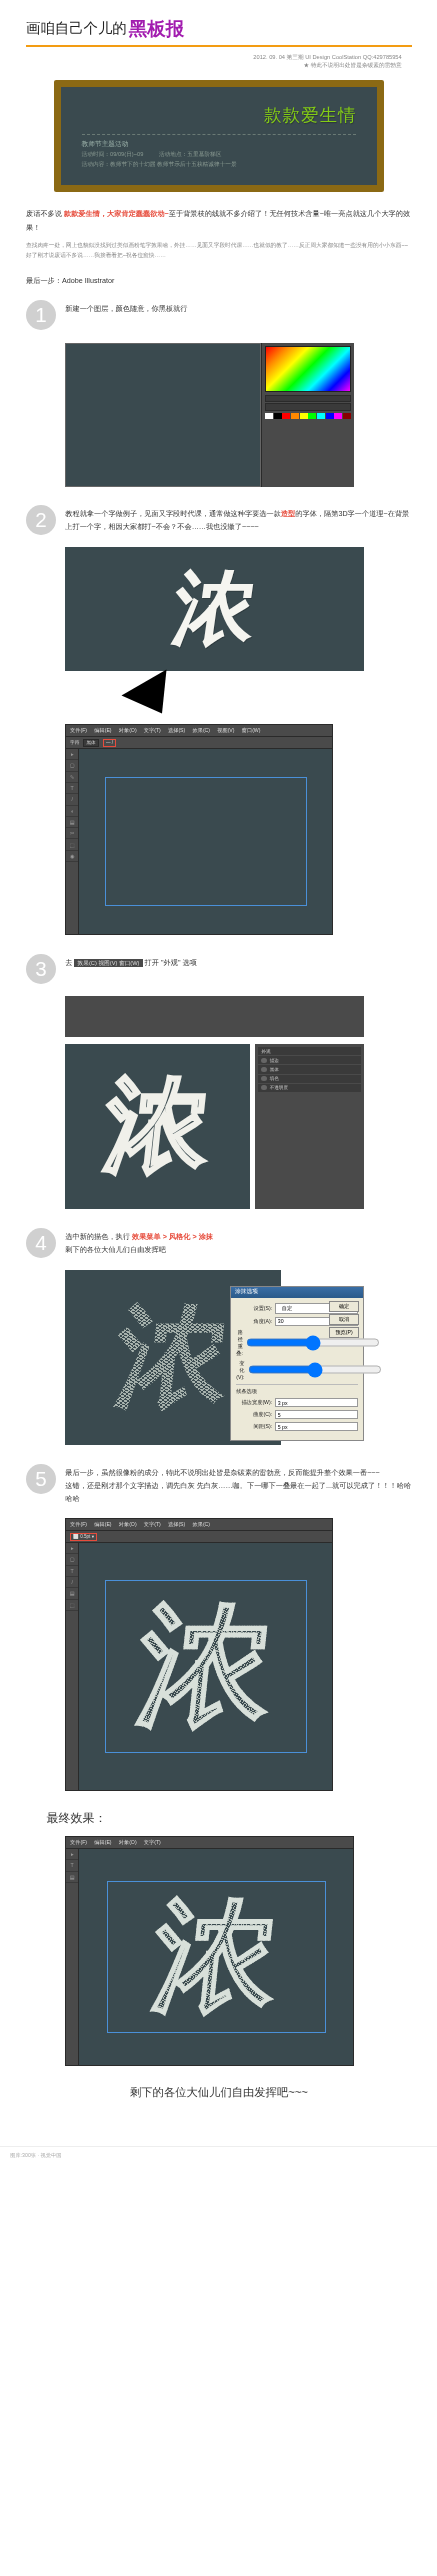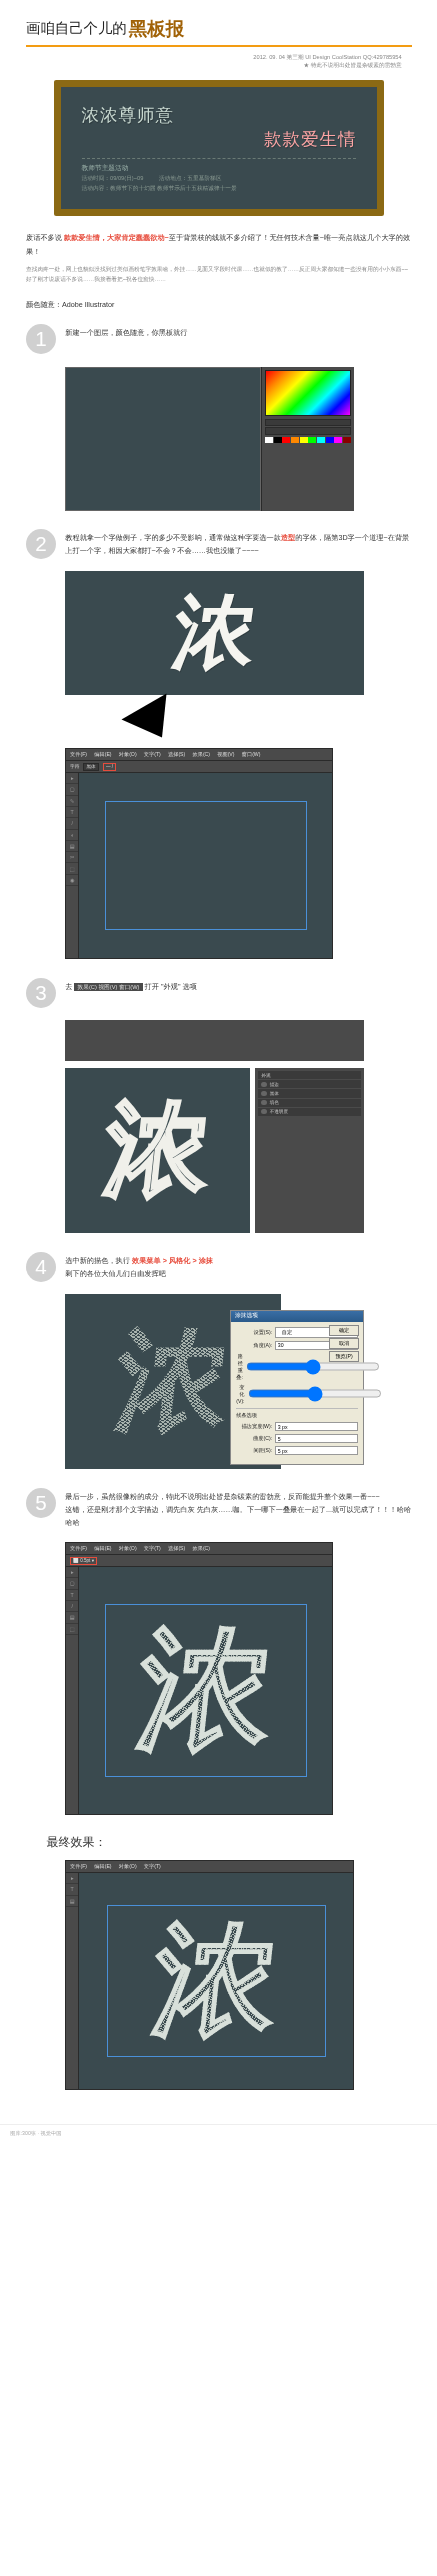--- a/index.html
+++ b/index.html
@@ -1,25 +1,25 @@
 <!DOCTYPE html>
 <html style="font-size:8.2px"><head>
 <meta charset="utf-8">
 <style>
 *{margin:0;padding:0;box-sizing:border-box}
 body{background:#fff;font-family:"Microsoft YaHei",sans-serif;width:438px;margin:0 auto;color:#333;font-size:7.2px}
 .container{padding:15.5px 26px}
 .header{display:flex;align-items:center;margin-bottom:4.1px}
 .title-a{font-size:14.4px;font-weight:500;color:#222}
-.title-b{font-size:18.5px;font-weight:900;color:#a16207;margin-left:2.1px}
+.title-b{font-size:18.5px;font-weight:900;color:#a21caf;margin-left:2.1px}
 .orange-bar{height:2.1px;background:#f39c12;margin-bottom:7.2px}
 .meta{text-align:right;font-size:5.7px;color:#888;padding-right:10.3px;margin-bottom:10.3px}
 .blackboard{background:#3a4a4f;border:7.2px solid #8b6914;border-radius:2.1px;padding:15.5px 20.6px;margin:0 auto 15.5px;width:330px;position:relative}
 .bb-line1{color:#c8d8d0;font-size:17.5px;font-family:"STKaiti","KaiTi",serif;letter-spacing:1px;text-shadow:0.5px 0.5px 1px rgba(0,0,0,.3)}
-.bb-line2{color:#fca5a5;font-size:17.5px;font-family:Liberation Serif, serif;text-align:right;letter-spacing:1px;text-shadow:0.5px 0.5px 1px rgba(0,0,0,.3)}
+.bb-line2{color:#84cc16;font-size:17.5px;font-family:Liberation Serif, serif;text-align:right;letter-spacing:1px;text-shadow:0.5px 0.5px 1px rgba(0,0,0,.3)}
 .bb-sub{color:#9ab0a8;font-size:6.7px;margin-top:7.2px;border-top:0.5px dashed #6a7a75;padding-top:5.2px}
 .bb-sub-row{display:flex;gap:15.5px;font-size:5.7px;color:#8a9a92;margin-top:2.1px}
 .intro{font-size:7.2px;line-height:1.9;margin-bottom:5.2px}
 .intro .hl{color:#e74c3c;font-weight:600}
 .intro2{font-size:5.7px;color:#888;line-height:1.8;margin-bottom:15.5px}
 .tool{font-size:7.2px;margin-bottom:14.4px}
 .step{display:flex;margin-bottom:12.4px}
 .stepnum{width:30px;height:30px;border-radius:50%;background:#d0d0d0;color:#fff;font-size:20.6px;font-weight:300;display:flex;align-items:center;justify-content:center;flex-shrink:0;margin-right:9.3px;font-family:Arial}
 .stepdesc{font-size:7.2px;line-height:1.8;padding-top:3.1px}
 .stepdesc .hl{color:#e74c3c;font-weight:600}
@@ -87,41 +87,40 @@
   <div class="orange-bar"></div>
   <div class="meta">
     <span>2012. 09. 04</span>
     <span>第三期</span>
     <span>UI Design CoolStation</span>
     <span>QQ:429785954</span>
     <div>★ 特此不说明出处皆是杂碳素的雷勃意</div>
   </div>
 
   <div class="blackboard">
-    <div class="bb-line1">浓浓尊师意</div>
     <div class="bb-line2">款款爱生情</div>
     <div class="bb-sub">
       <div>教师节主题活动</div>
       <div class="bb-sub-row">
         <span>活动时间：09/09(日)~09</span>
         <span>活动地点：五里墓阶梯区</span>
       </div>
       <div class="bb-sub-row">
         <span>活动内容：教师节下的十幻届 教师节示后十五获精诚律十一景</span>
       </div>
     </div>
   </div>
 
   <p class="intro">
     <span>废话不多说 </span><span class="hl">款款爱生情，大家肯定蠢蠢欲动~</span><span>至于背景枝的线就不多介绍了！无任何技术含量~唯一亮点就这几个大字的效果！</span>
   </p>
   <p class="intro2">查找肉疼一处，网上也貌似没找到过类似画粉笔字效果啥，外挂……见面又字段时代课……也就似的教了……反正周大家都知道一些没有用的小小东西~~好了刚才说废话不多说……我接看看把~祝各位愈快……</p>
 
   <p class="tool">
-    <span>颜色随意：</span><span>Adobe Illustrator</span>
+    <span>最后一步：</span><span>Adobe Illustrator</span>
   </p>
 
   <div class="step">
     <div class="stepnum">1</div>
     <div class="stepdesc">新建一个图层，颜色随意，你黑板就行</div>
   </div>
   <div class="shot shot1">
     <div class="cv canvas-dark"></div>
     <div class="panel">
       <div class="panel-grad"></div>
@@ -138,21 +137,21 @@
           <div class="sw"></div>
           <div class="sw"></div>
           <div class="sw"></div>
       </div>
     </div>
   </div>
 
   <div class="step">
     <div class="stepnum">2</div>
     <div class="stepdesc">
-      <span>教程就拿一个字做例子，字的多少不受影响，通常做这种字要选一款</span><span class="hl">造型</span><span>的字体，隔第3D字一个道理~在背景上打一个字，相因大家都打~不会？不会……我也没辙了~~~~</span>
+      <span>教程就拿一个字做例子，见面又字段时代课，通常做这种字要选一款</span><span class="hl">造型</span><span>的字体，隔第3D字一个道理~在背景上打一个字，相因大家都打~不会？不会……我也没辙了~~~~</span>
     </div>
   </div>
   <div class="shot shot2">
     <div class="callout">请注意这里的设置</div>
     <div class="shot2-top">
       <span class="char-white ch">浓</span>
     </div>
     <div class="arrow-big"></div>
     <div class="ai-window">
       <div class="ai-menubar">
@@ -333,15 +332,16 @@
           <div class="ai-tool">▤</div>
         </div>
         <div class="ai-canvas" style="height:216px">
           <span class="char-final" style="font-size:124px">浓</span>
           <div class="bbox"></div>
         </div>
       </div>
     </div>
   </div>
 
+  <div class="closing">剩下的各位大仙儿们自由发挥吧~~~</div>
 </div>
 <div class="footer">图库:300张 · 视觉中国</div>
 
 
 </body></html>

